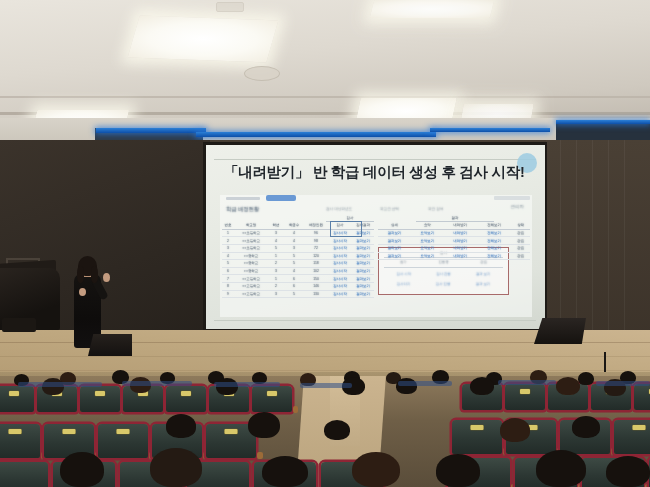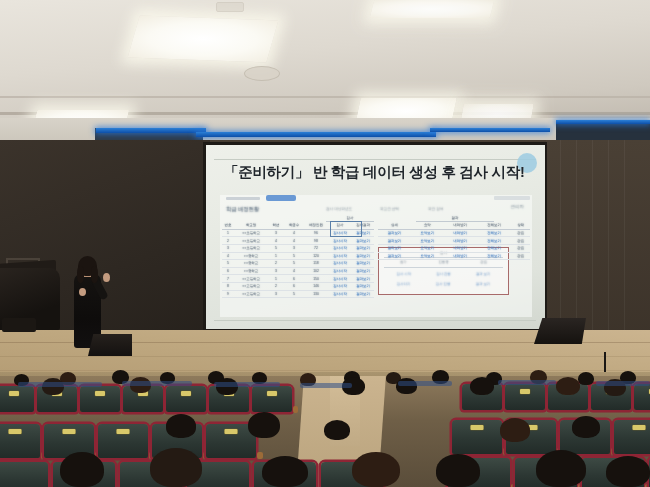--- a/index.html
+++ b/index.html
@@ -325,21 +325,21 @@
     <div class="wall-slat" style="left:78px;top:0;height:225px;"></div>
   </div>
 
   <div class="screen-frame"></div>
   <div class="screen">
 
     <div class="screen-topline"></div>
     <div class="screen-botline"></div>
     <div class="deco-circle"></div>
 
-    <div class="slide-title">「준비하기」 반 학급 데이터 생성 후 검사 시작!</div>
+    <div class="slide-title">「내려받기」 반 학급 데이터 생성 후 검사 시작!</div>
 
     <div class="app">
 
       <div class="app-crumb"></div>
       <div class="app-badge"></div>
       <div class="app-userbox"></div>
 
       <div class="app-heading blur">학급 배정현황</div>
       <div class="app-user2 blur">관리자</div>
 

